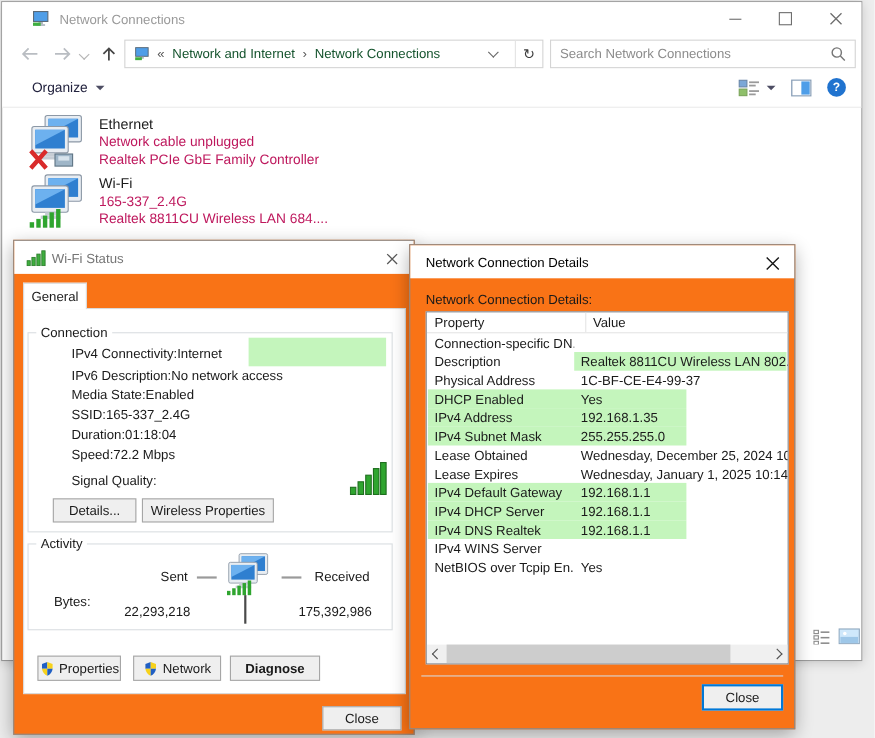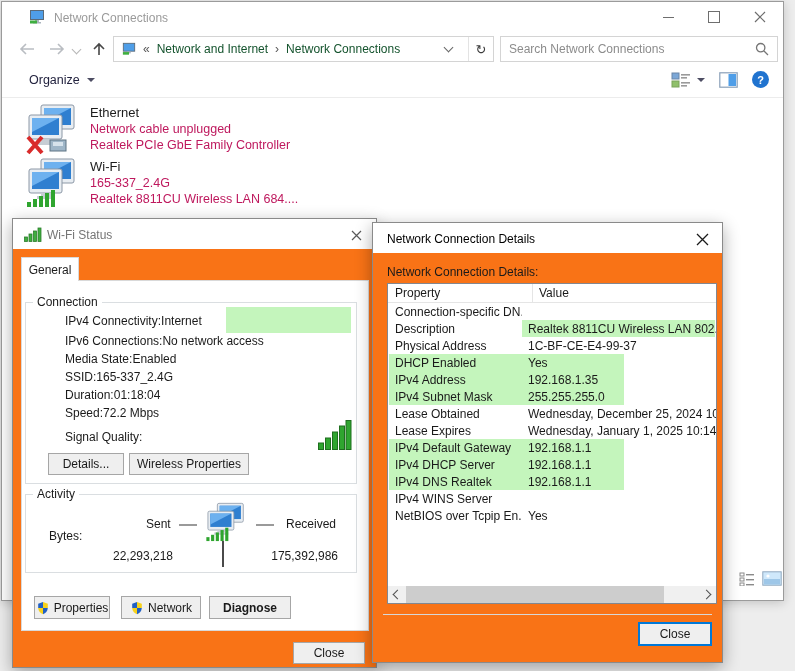--- a/index.html
+++ b/index.html
@@ -63,21 +63,21 @@
   .hl-internet{position:absolute;left:213px;top:88px;width:125px;height:26px;background:#c4f5bc;}
   .sigbars{position:absolute;left:305px;top:201px;}
   .btn{position:absolute;background:#efefef;border:1px solid #a6a6a6;display:flex;align-items:center;justify-content:center;font-size:12px;color:#1a1a1a;box-sizing:border-box;gap:4px;cursor:default;}
   .b-details{left:35px;top:234px;width:76px;height:22px;}
   .b-wprops{left:116px;top:234px;width:120px;height:22px;}
   .sent-lbl{position:absolute;left:133px;top:298px;}
   .recv-lbl{position:absolute;left:273px;top:298px;}
   .dash{position:absolute;top:305px;width:18px;height:2px;background:#9a9a9a;}
   .dash-l{left:166px;} .dash-r{left:243px;}
   .act-icon{position:absolute;left:191px;top:282px;}
-  .bytes-lbl{position:absolute;left:36px;top:310px;}
+  .bytes-lbl{position:absolute;left:36px;top:321px;}
   .bytes-sent{position:absolute;left:94px;top:330px;width:72px;text-align:center;}
   .bytes-div{position:absolute;left:209px;top:322px;width:2px;height:26px;background:#4a4a4a;}
   .bytes-recv{position:absolute;left:250px;top:330px;width:75px;text-align:right;}
   .b-props{left:21px;top:377px;width:76px;height:23px;}
   .b-disable{left:108px;top:377px;width:80px;height:23px;}
   .b-diag{left:196px;top:377px;width:82px;height:23px;font-weight:bold;}
   .b-wclose{left:280px;top:423px;width:72px;height:22px;}
 
   
   .details{left:372px;top:222px;width:351px;height:441px;z-index:3;}
@@ -289,21 +289,21 @@
       <span class="grp-label">Connection</span>
     </div>
 
     <div class="hl-internet"></div>
 
     <div class="ws-row" style="top:95px">
       <span class="ws-label">IPv4 Connectivity:</span>
       <span class="ws-value">Internet</span>
     </div>
     <div class="ws-row" style="top:115px">
-      <span class="ws-label">IPv6 Connections:</span>
+      <span class="ws-label">IPv6 Description:</span>
       <span class="ws-value">No network access</span>
     </div>
     <div class="ws-row" style="top:133px">
       <span class="ws-label">Media State:</span>
       <span class="ws-value">Enabled</span>
     </div>
     <div class="ws-row" style="top:151px">
       <span class="ws-label">SSID:</span>
       <span class="ws-value">165-337_2.4G</span>
     </div>

